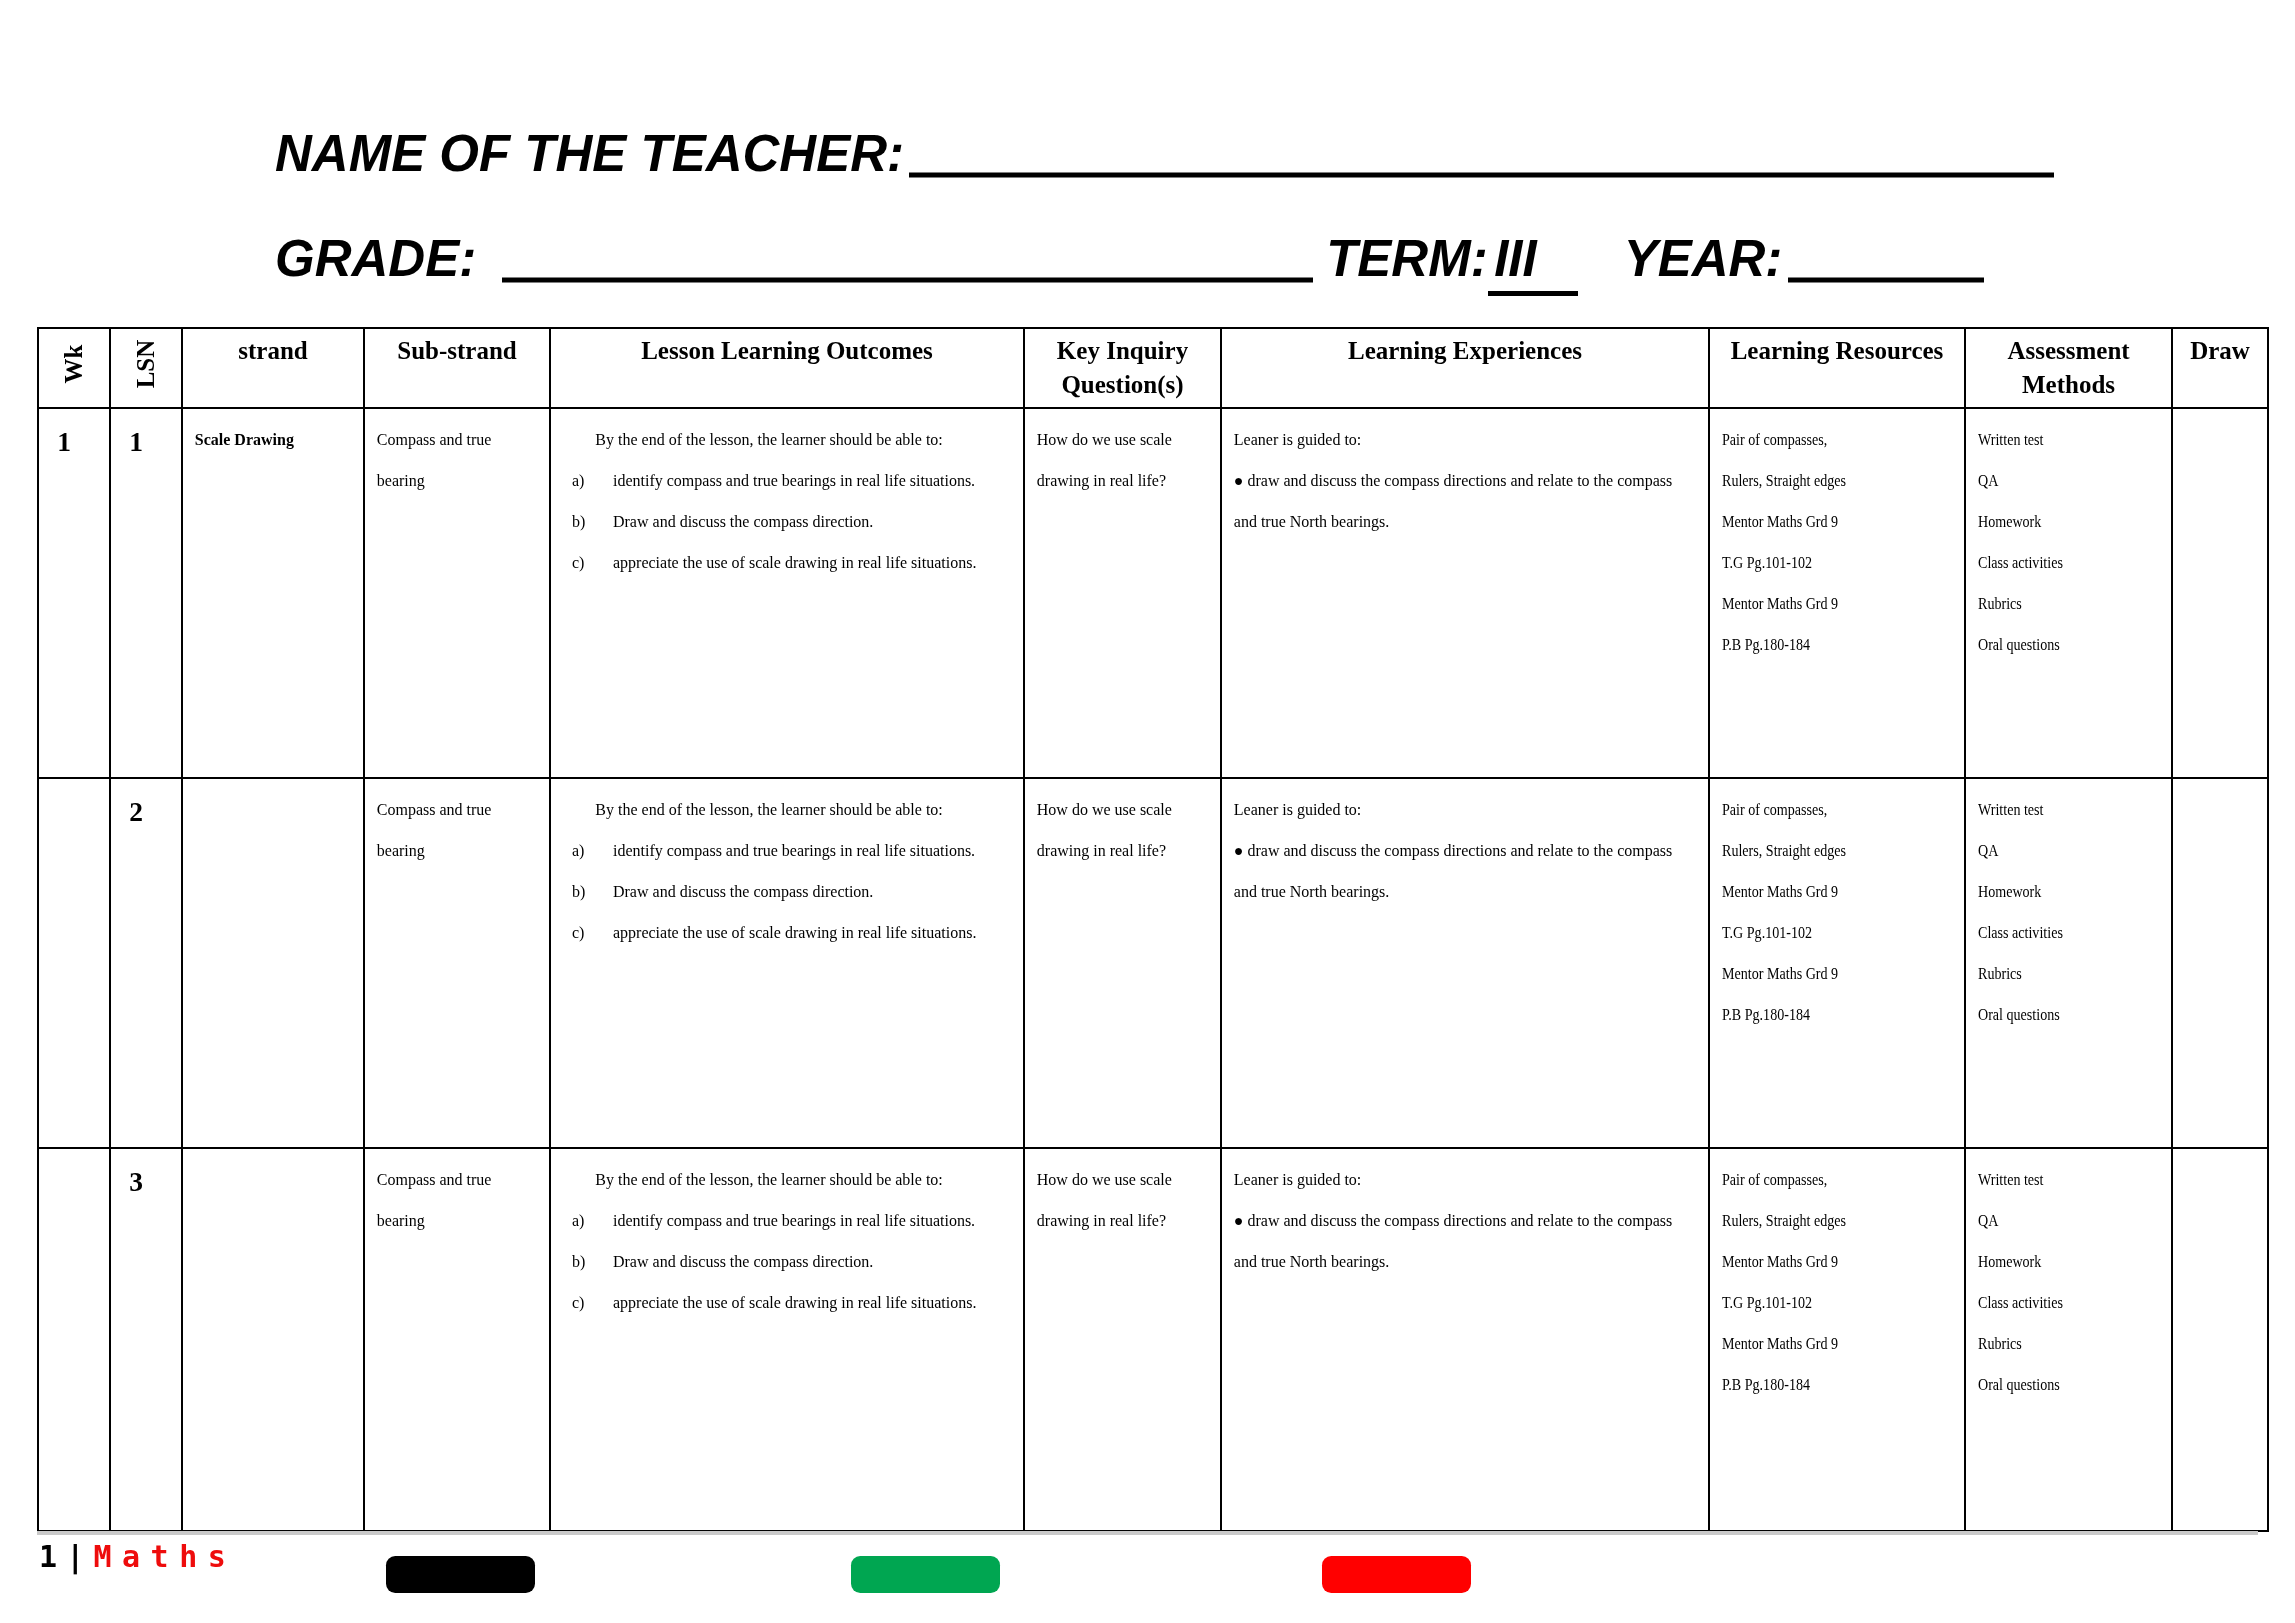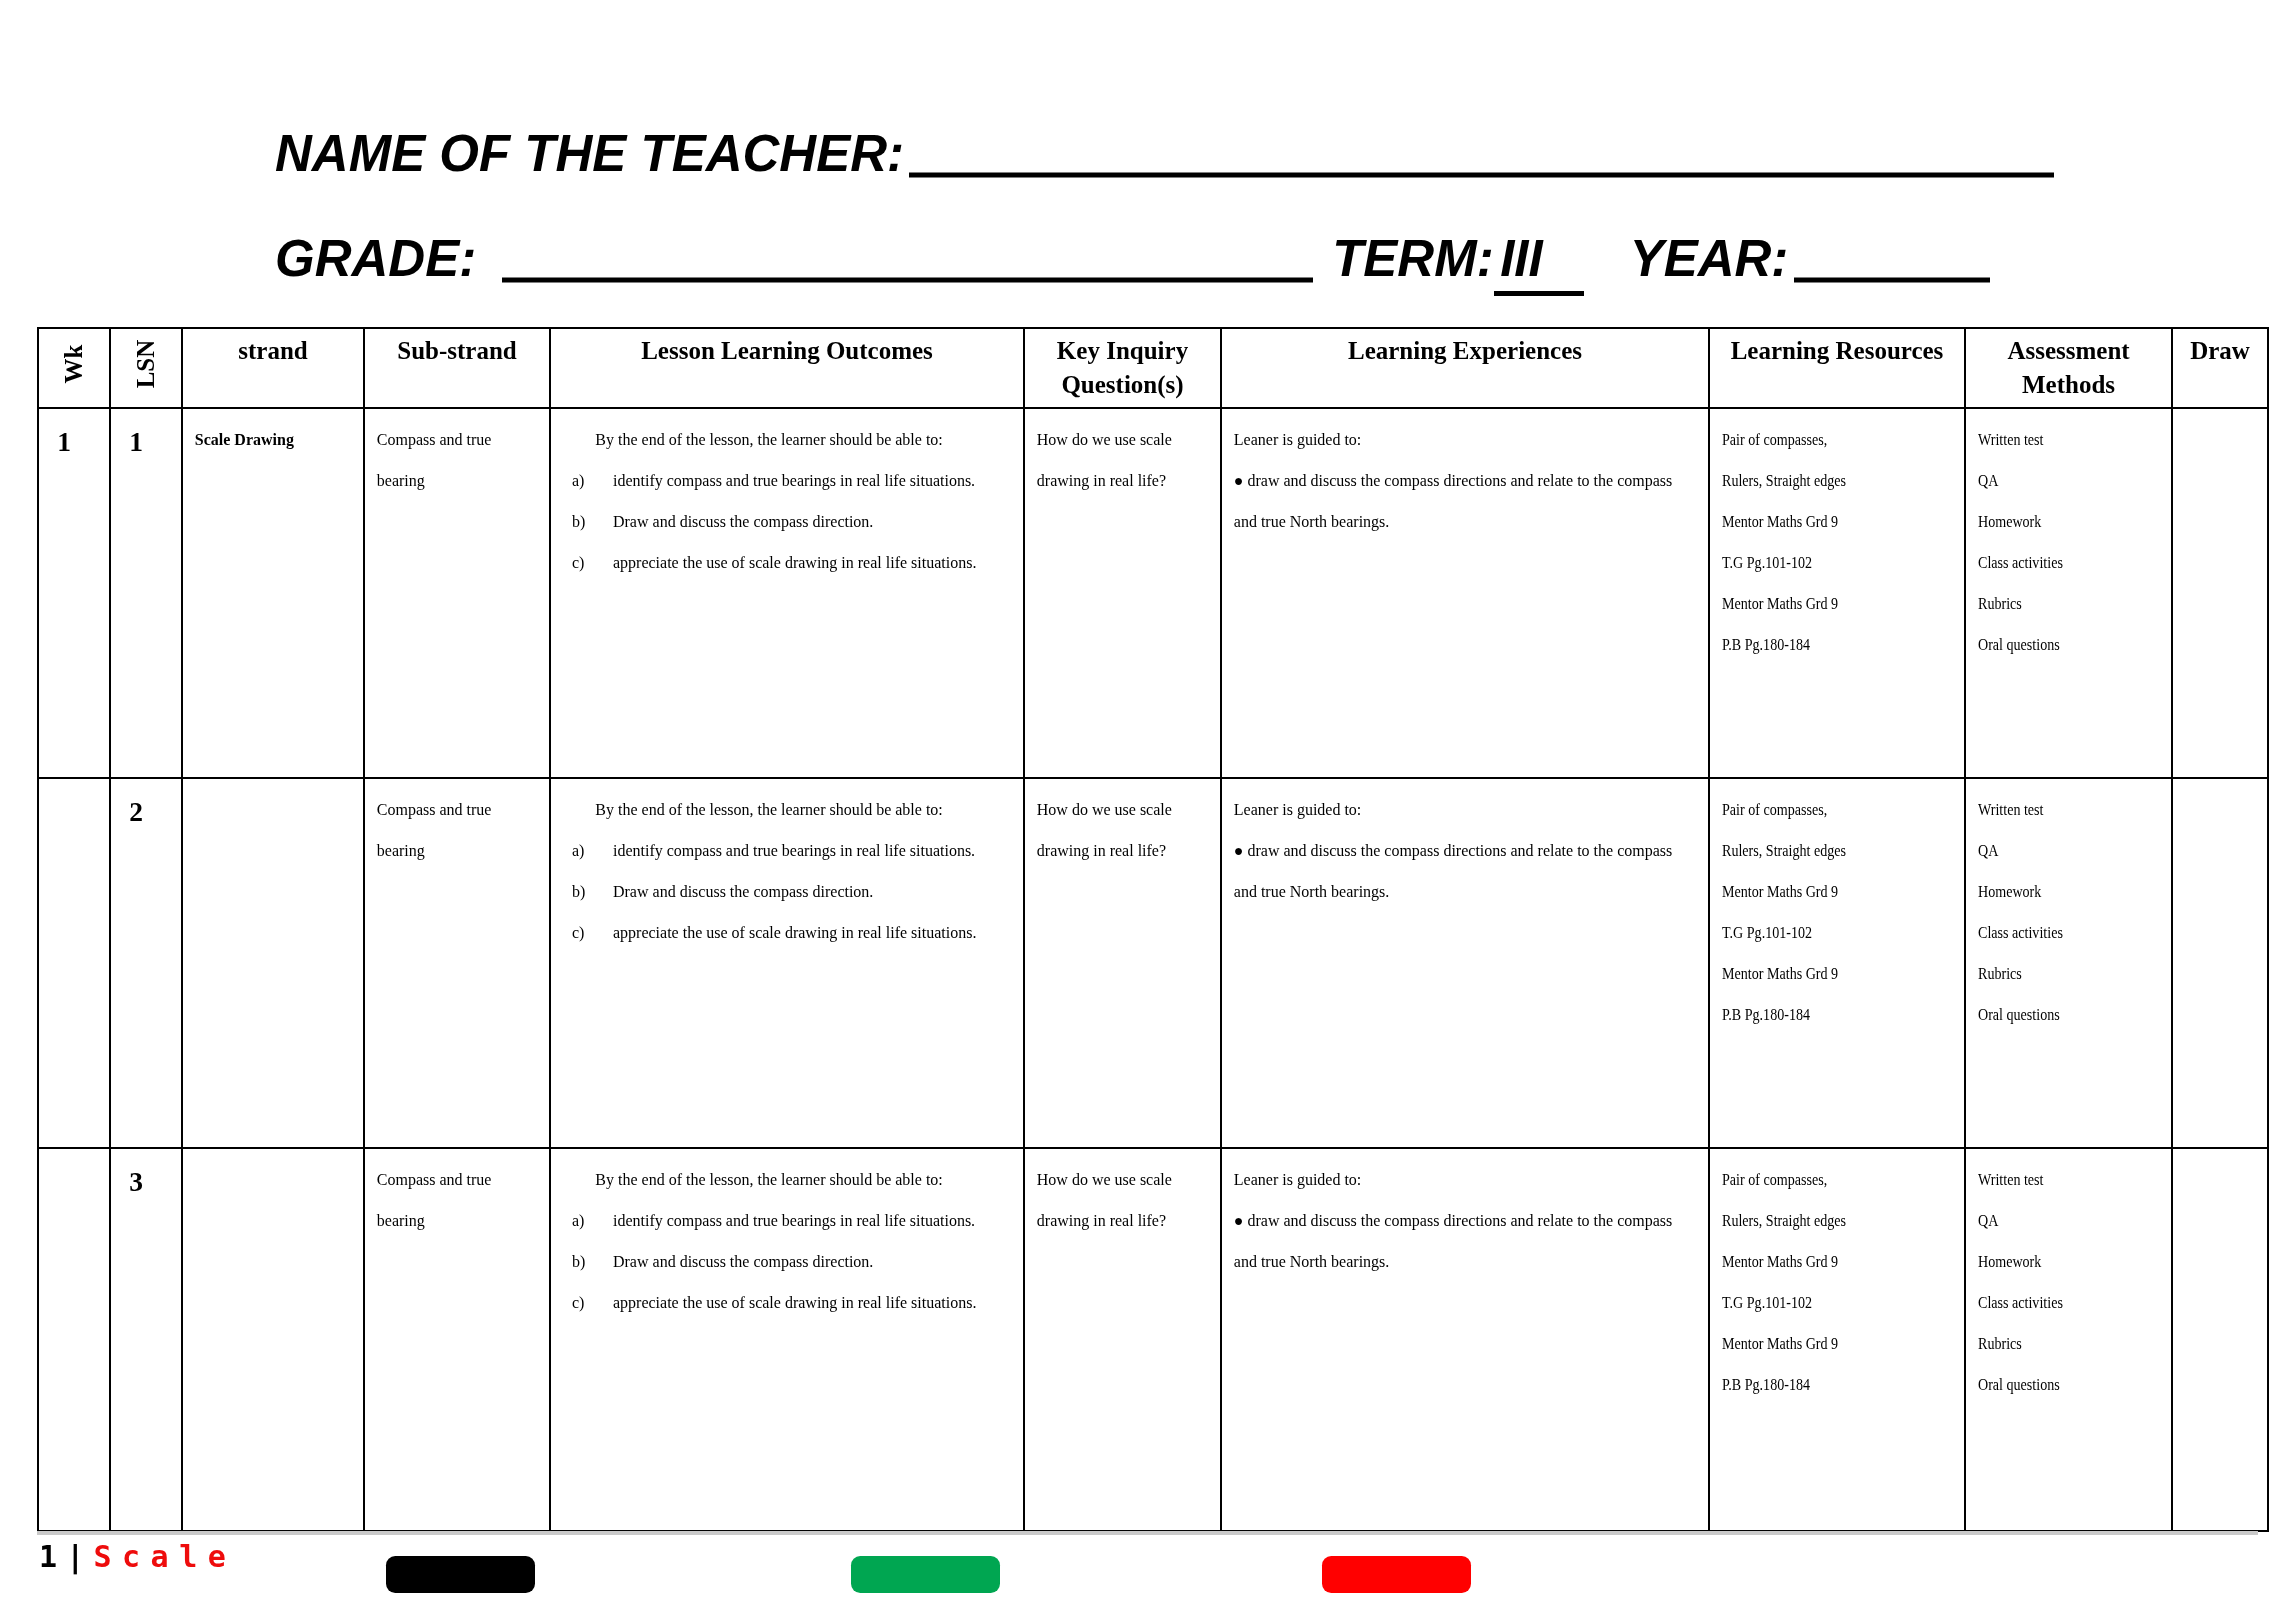--- a/index.html
+++ b/index.html
@@ -27,21 +27,21 @@
   .name-line{top:128px;left:275px;}
   .school-line{top:233px;left:275px;}
   .blank{
     display:inline-block;height:34px;
     border-bottom:5.9px solid #000;
     transform:translateY(6.5px);
   }
   .blank-name{width:1145px;margin-left:5.2px;}
   .blank-school{width:811px;margin-left:26px;}
   .blank-year{width:196px;margin-left:5.2px;}
-  .term-label{margin-left:19px;}
+  .term-label{margin-left:13px;}
   .term-value{
     display:inline-block;line-height:1.0;
     border-bottom:5.9px solid #000;
     padding:0 41px 6.5px 6.5px;
   }
   .year-label{margin-left:46px;}
   
   table.scheme{
     position:absolute;top:327px;left:37px;
     width:2230px;border-collapse:collapse;table-layout:fixed;
@@ -262,21 +262,21 @@
         <div class="cond">Rubrics</div>
         <div class="cond">Oral questions</div>
       </td>
       <td></td>
     </tr>
   </tbody>
     </table>
 
   <div class="footer-sep"></div>
   <div class="footer">
-    <span>1</span><span class="divider">|</span><span class="page-word" style="color: rgb(238, 12, 12);">Scale</span>
+    <span>1</span><span class="divider">|</span><span class="page-word" style="color: rgb(238, 12, 12);">Maths</span>
   </div>
 
   <div class="rect rect-1" style="background: rgb(0, 0, 0);"></div>
   <div class="rect rect-2" style="background: rgb(0, 166, 81);"></div>
   <div class="rect rect-3" style="background: rgb(255, 0, 0);"></div>
 
 </div>
 
 
 </body></html>

